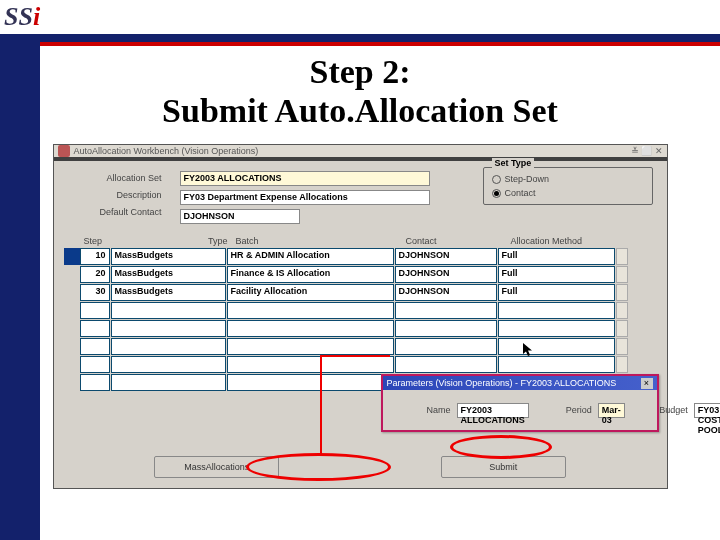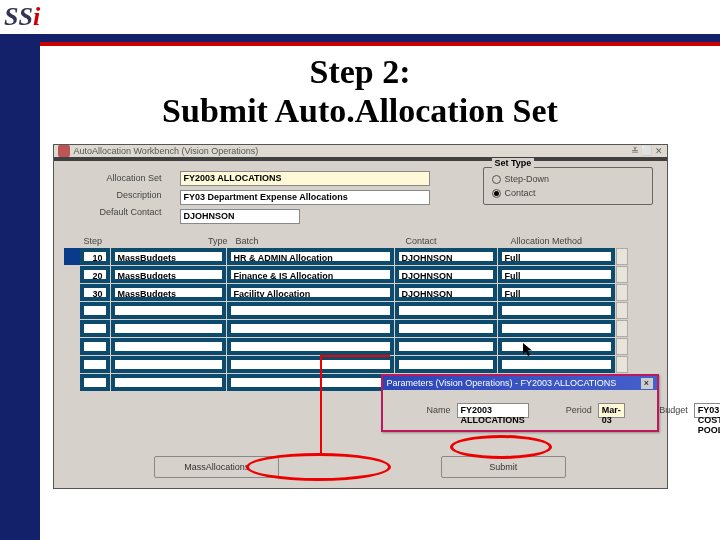--- a/index.html
+++ b/index.html
@@ -30,21 +30,21 @@
   .radio { width:9px; height:9px; border:1px solid #555; border-radius:50%; display:inline-flex; align-items:center; justify-content:center;}
   .radio.sel::after { content:""; width:5px; height:5px; background:#000; border-radius:50%; }
   
   .grid-wrap { margin: 6px 10px 0 10px; }
   .grid-head { display:flex; font-size:9px; background:#d6d2cb; color:#444; padding-bottom:2px;}
   .grid-head div { padding:0 4px;}
   .c-step{width:34px;} .c-type{width:118px;text-align:right;} .c-batch{width:170px;} .c-contact{width:105px;} .c-am{width:120px;}
   .grid-row { display:flex; height:17px; margin-bottom:1px;}
   .sel-bar { width:16px; background:#d6d2cb;}
   .sel-bar.active { background:#0a3a8a;}
-  .cell { background:#fff; border:4px solid #0c4a6e; font-size:9px; font-weight:bold; color:#000; padding:1px 3px; margin-right:1px; overflow:hidden; white-space:nowrap;}
+  .cell { background:#fff; border:1px solid #0c4a6e; font-size:9px; font-weight:bold; color:#000; padding:1px 3px; margin-right:1px; overflow:hidden; white-space:nowrap;}
   .cell.step{width:30px; text-align:right;} .cell.type{width:115px;} .cell.batch{width:167px;} .cell.contact{width:102px;} .cell.am{width:117px;}
   .scroll-col { width:12px; background:#e8e4da; border:1px solid #aaa;}
   
   .btn-row { display:flex; justify-content:space-around; position:absolute; bottom:10px; left:0; right:0; padding: 0 20px;}
   .btn { background:#d6d2cb; border:1px solid #888; border-radius:2px; width:125px; height:22px; font-size:9px; text-align:center; line-height:20px; color:#333;}
   
   .modal { position:absolute; right:8px; top:184px; width:278px; background:#d6d2cb; border:2px solid #be185d; box-shadow: 1px 1px 2px rgba(0,0,0,0.3); margin-top: 45px;}
   .modal-title { background:linear-gradient(90deg,#2c46b8,#4560cc); color:#fff; font-size:9px; height:14px; display:flex; align-items:center; padding:0 4px; }
   .modal-title .wx { margin-left:auto; background:#ccc; color:#000; width:12px; height:11px; text-align:center; line-height:10px; font-size:9px;}
   .modal-body { padding:6px 8px; display:flex; gap:3px;}

